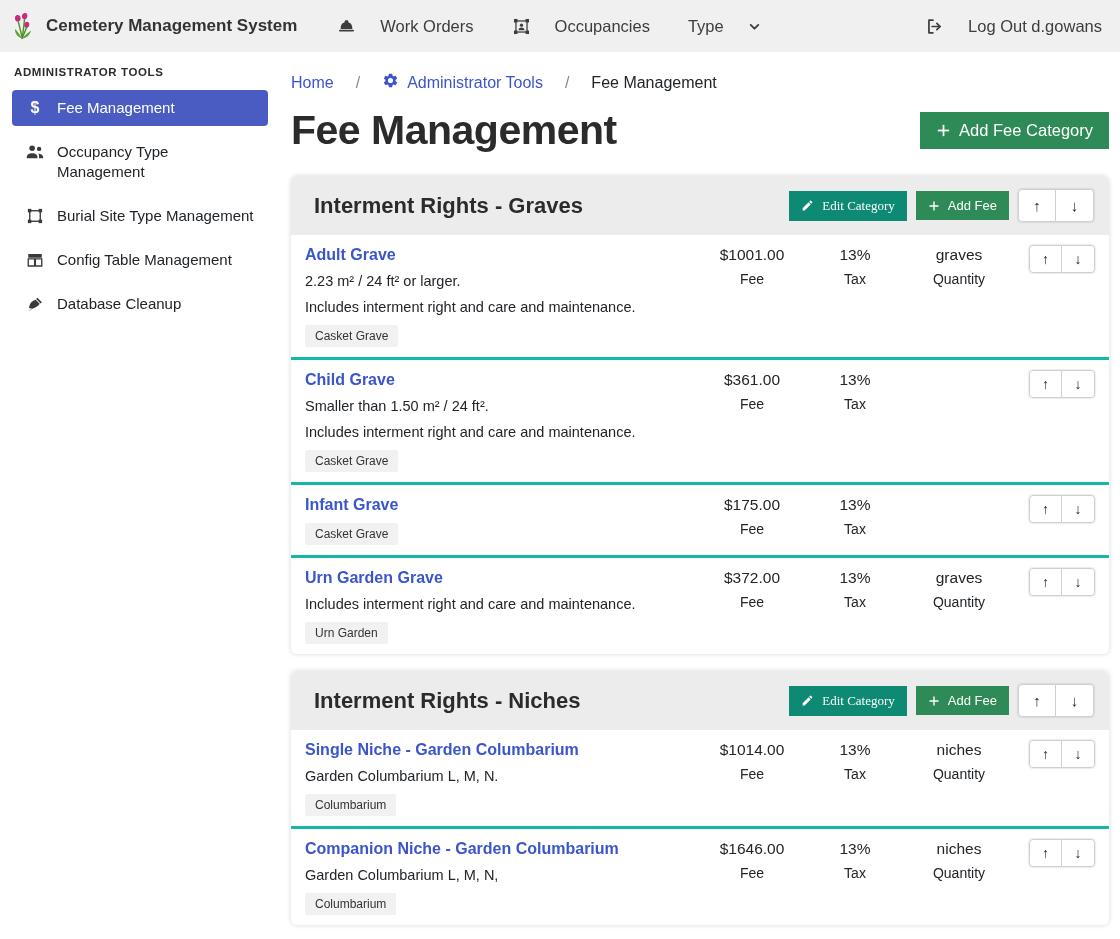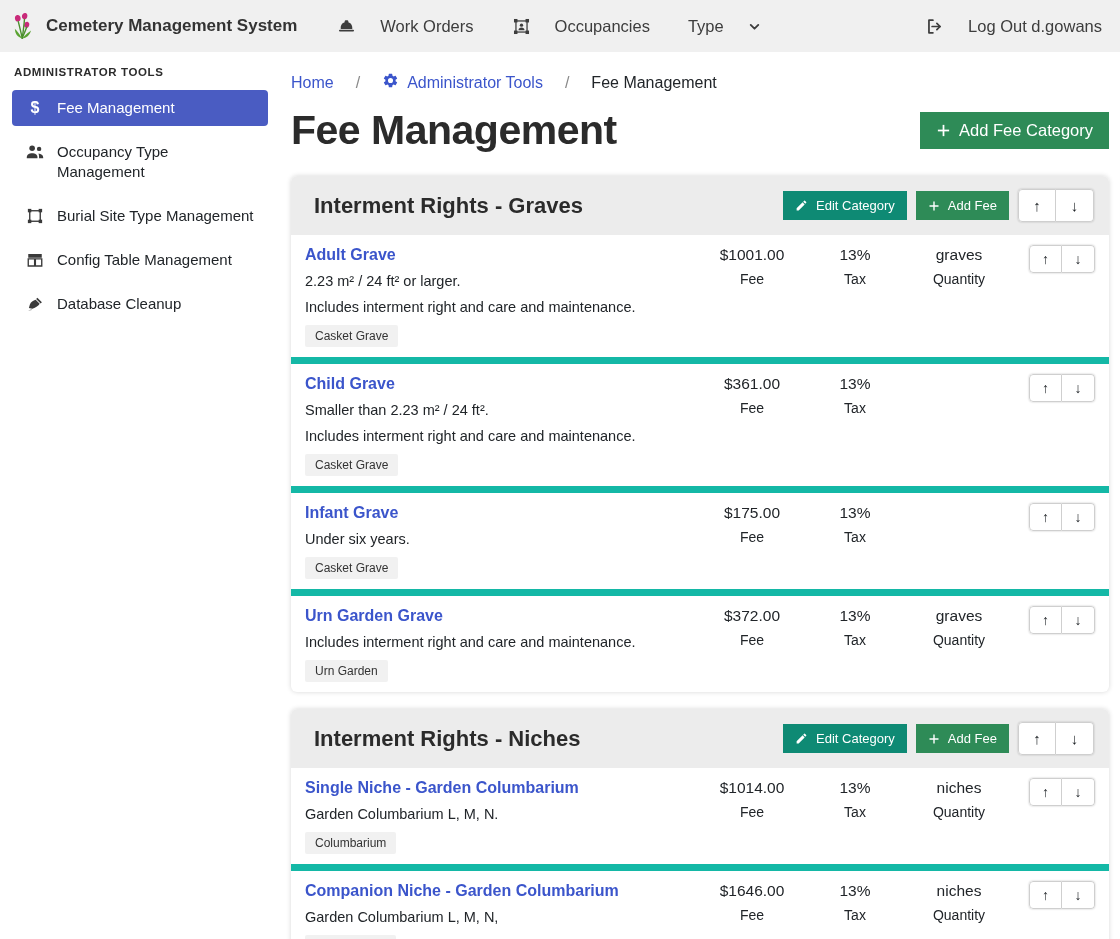--- a/index.html
+++ b/index.html
@@ -60,21 +60,21 @@
   .breadcrumb { display: flex; align-items: center; gap: 22px; font-size: 16px; padding: 8px 0 0 0; }
   .crumb-link { color: #3b55cb; display: flex; align-items: center; gap: 8px; }
   .crumb-sep { color: #8a8a8a; }
   .crumb-current { color: #212529; }
 
   
   .page-header { display: flex; align-items: center; justify-content: space-between; margin: 14px 0 22px 0; }
   .page-title { font-size: 41px; font-weight: 600; color: #2b2b2b; letter-spacing: -0.5px; }
   .btn { border: none; border-radius: 0; color: #fff; display: inline-flex; align-items: center; gap: 8px; }
   .btn-green { background: #2e8b57; }
-  .btn-teal  { background: #0e8a74; }
+  .btn-teal  { background: #0e8a74; font-family: Liberation Serif, serif; }
   .btn-lg { font-size: 16.5px; padding: 9px 16px; }
   .btn-sm { font-size: 13px; padding: 7px 12px; }
   .btn svg { display: block; }
 
   
   .category-card {
     border-radius: 6px;
     box-shadow: 0 0 5px rgba(0,0,0,0.16);
     margin-bottom: 17px;
     background: #fff;
@@ -99,21 +99,21 @@
   .arrow-group .arrow-btn:last-child  { border-radius: 0 4px 4px 0; }
   .arrow-group.small .arrow-btn { width: 33px; height: 28px; font-size: 14px; }
 
   
   .fee-row {
     display: grid;
     grid-template-columns: 1fr 126px 80px 128px 72px;
     padding: 10px 14px;
     align-items: start;
   }
-  .fee-row + .fee-row { border-top: 7px solid #14b8a6; }
+  .fee-row + .fee-row { border-top: 3px solid #14b8a6; }
   .fee-name { color: #3b55cb; font-weight: bold; font-size: 16px; line-height: 20px; display: inline-block; }
   .fee-desc { font-size: 14.5px; line-height: 19px; margin-top: 7px; color: #212529; }
   .fee-badge {
     display: inline-block; margin-top: 8px;
     background: #f1f1f1; border-radius: 2px;
     padding: 4px 10px; font-size: 12px; color: #333;
   }
   .fee-cell { text-align: center; }
   .cell-value { font-size: 15.5px; line-height: 20px; }
   .cell-label { font-size: 14px; margin-top: 6px; color: #212529; }
@@ -348,21 +348,21 @@
                     <span>↓</span>
                   </button>
       </div>
     </div>
   </div>
 
   <div class="fee-row">
     <div class="fee-main">
       <a href="#" class="fee-name">Child Grave</a>
       <div>
-                  <div class="fee-desc">Smaller than 2.23 m² / 24 ft².</div>
+                  <div class="fee-desc">Smaller than 1.50 m² / 24 ft².</div>
                   <div class="fee-desc">Includes interment right and care and maintenance.</div>
                 </div>
       <span class="fee-badge">Casket Grave</span>
     </div>
     <div class="fee-cell">
       <div class="cell-value">$361.00</div>
       <div class="cell-label">Fee</div>
     </div>
     <div class="fee-cell">
       <div class="cell-value">13%</div>
@@ -381,21 +381,20 @@
                     <span>↓</span>
                   </button>
       </div>
     </div>
   </div>
 
   <div class="fee-row">
     <div class="fee-main">
       <a href="#" class="fee-name">Infant Grave</a>
       <div>
-                  <div class="fee-desc">Under six years.</div>
                 </div>
       <span class="fee-badge">Casket Grave</span>
     </div>
     <div class="fee-cell">
       <div class="cell-value">$175.00</div>
       <div class="cell-label">Fee</div>
     </div>
     <div class="fee-cell">
       <div class="cell-value">13%</div>
       <div class="cell-label">Tax</div>

